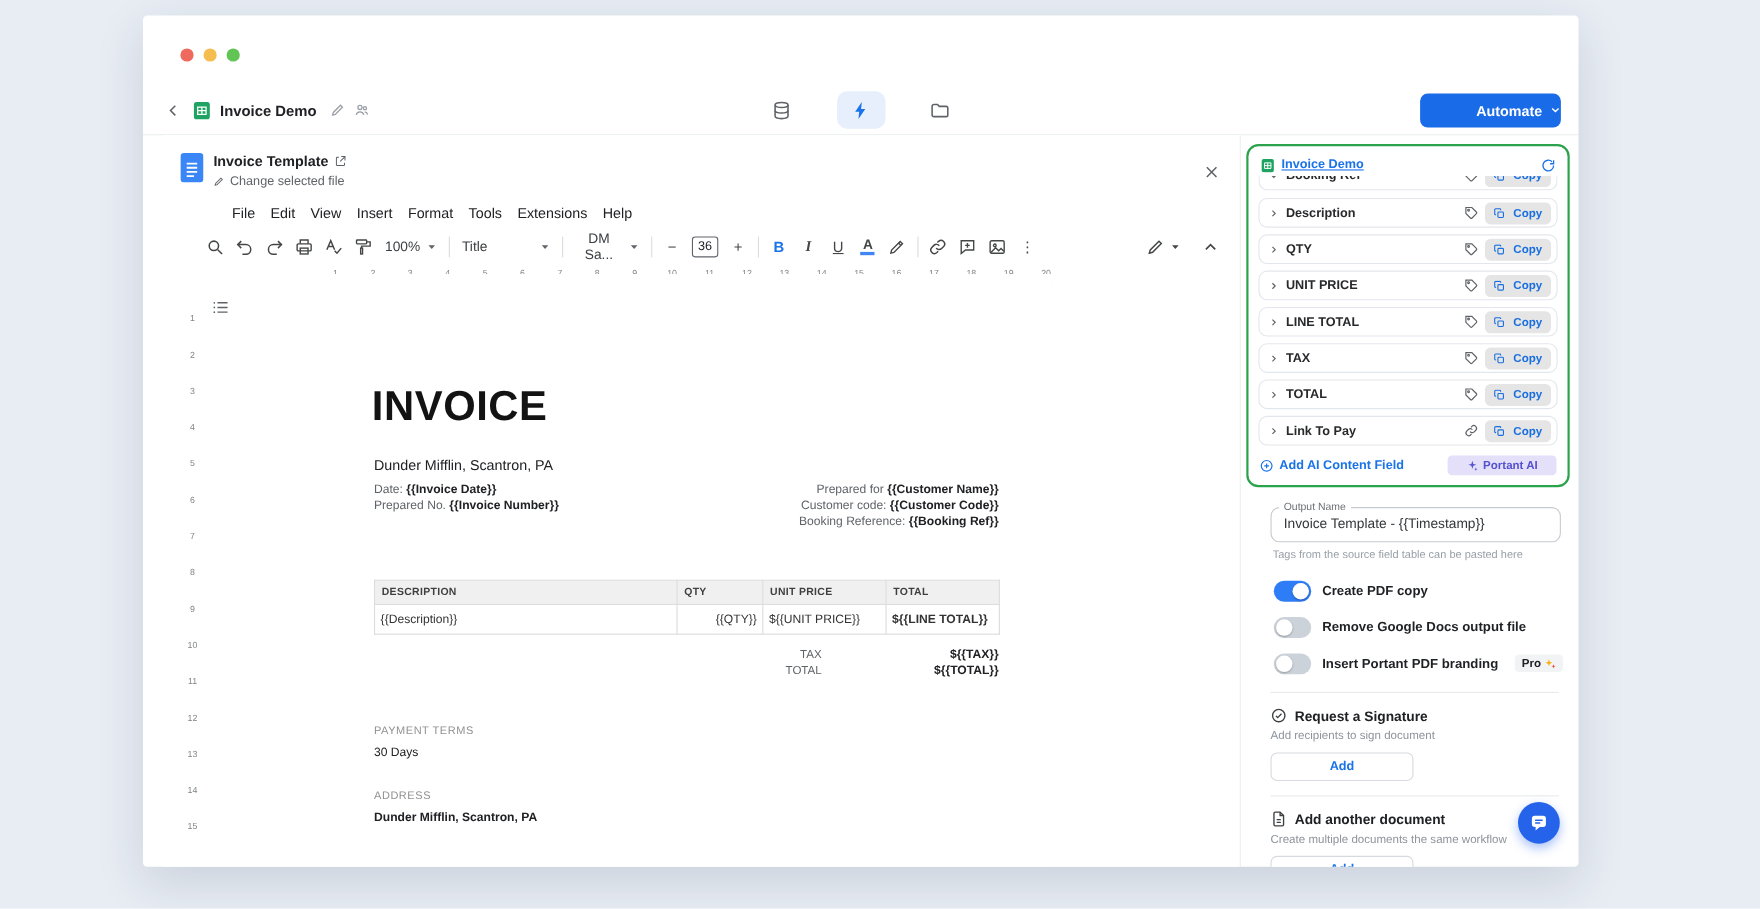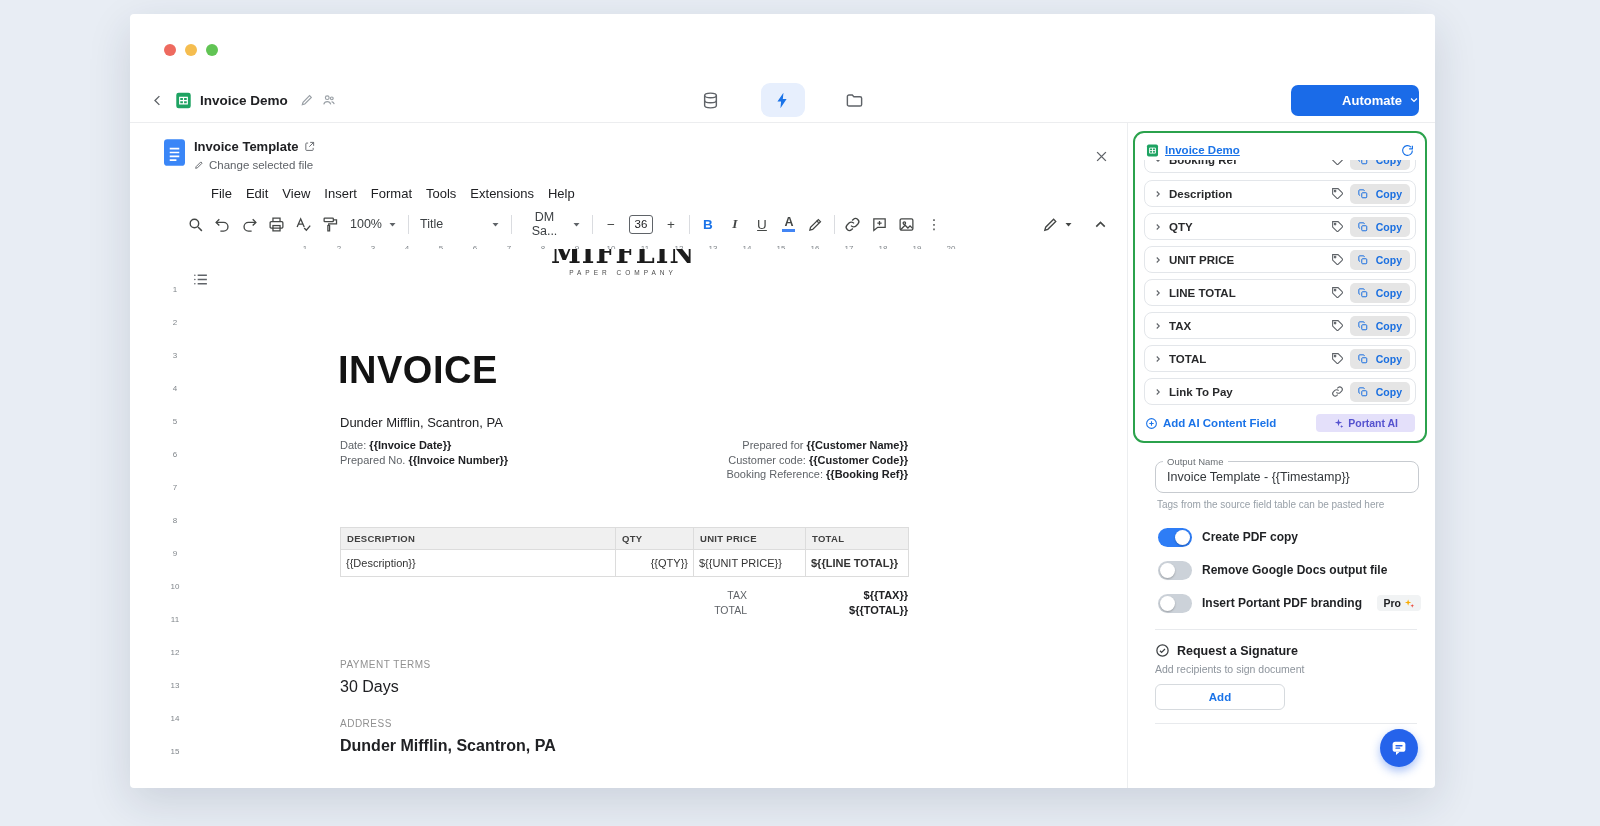--- a/index.html
+++ b/index.html
@@ -84,21 +84,21 @@
 .doc-table{position:absolute;left:50px;top:278px;width:568px;border-collapse:collapse;table-layout:fixed}
 .doc-table th{background:#f0f0f0;border:1px solid #dcdcdc;font-size:9.5px;font-weight:700;color:#3f3f3f;text-align:left;padding:5px 6px;letter-spacing:.3px}
 .doc-table td{border:1px solid #dcdcdc;font-size:11px;color:#333;padding:7px 5px}
 .doc-table td.num{text-align:right}
 .emph{font-weight:700;color:#202124}
 .totals{position:absolute;left:400px;top:339px;width:218px;font-size:10.5px;line-height:14.5px}
 .trow{display:flex}
 .tlabel{width:57px;text-align:right;color:#5f6368}
 .tval{flex:1;text-align:right;font-weight:700;color:#202124;font-size:11px}
 .sec-label{position:absolute;left:50px;font-size:10px;color:#909090;letter-spacing:.5px}
-.sec-value{position:absolute;left:50px;font-size:16px;color:#202124}
+.sec-value{position:absolute;left:50px;font-size:11px;color:#202124}
 .terms-label{top:410px}.terms-value{top:429px}
 .addr-label{top:469px}.addr-value{top:488px;font-weight:700}
 
 .sidebar{position:absolute;left:1003px;top:108px;width:298px;bottom:0}
 .source-box{margin:9px 4px 0 0;width:294px;height:312px;border:2px solid #2ba24c;border-radius:11px;padding:7px 9px 0 9px;background:#fff}
 .source-header{display:flex;align-items:center;gap:6px;height:20px;padding:0 2px}
 .source-header .sh-ic svg{width:13px;height:13px}
 .source-link{font-size:11.5px;font-weight:700;color:#1a73e8;text-decoration:underline;cursor:pointer}
 .refresh{margin-left:auto;color:#1a73e8;cursor:pointer;background:none;border:none}
 .refresh svg{width:13px;height:13px}
@@ -412,24 +412,20 @@
       <button class="outline-ic">
         <svg viewBox="0 0 24 24" fill="none" stroke="currentColor" stroke-width="1.8">
             <path d="M8 6h13M8 12h13M8 18h13"></path>
             <circle cx="4" cy="6" r="1.1" fill="currentColor" stroke="none"></circle>
             <circle cx="4" cy="12" r="1.1" fill="currentColor" stroke="none"></circle>
             <circle cx="4" cy="18" r="1.1" fill="currentColor" stroke="none"></circle>
           </svg>
       </button>
 
       <div class="page">
-        <div class="logo">
-          <div class="logo-clip"><span class="logo-word">MIFFLIN</span></div>
-          <div class="logo-sub">PAPER COMPANY</div>
-        </div>
         <h1 class="doc-h1">INVOICE</h1>
         <div class="doc-company">Dunder Mifflin, Scantron, PA</div>
 
         <div class="meta left">
           <div><span>Date:</span> <span class="tag">{{Invoice Date}}</span></div>
           <div><span>Prepared No.</span> <span class="tag">{{Invoice Number}}</span></div>
         </div>
         <div class="meta right">
           <div><span>Prepared for</span> <span class="tag">{{Customer Name}}</span></div>
           <div><span>Customer code:</span> <span class="tag">{{Customer Code}}</span></div>
@@ -731,20 +727,32 @@
             <path d="M8 12.5l2.5 2.5L16 9.5"></path>
           </svg>
         <span>Request a Signature</span>
       </div>
       <div class="section-sub">Add recipients to sign document</div>
       <button class="add-btn">Add</button>
     </div>
 
     <div class="sb-divider"></div>
 
+    <div class="section">
+      <div class="section-title">
+        <svg viewBox="0 0 24 24" fill="none" stroke="currentColor" stroke-width="2">
+            <path d="M14 2H7a2 2 0 00-2 2v16a2 2 0 002 2h10a2 2 0 002-2V7z"></path>
+            <path d="M14 2v5h5"></path>
+            <path d="M9 13h6M9 17h6"></path>
+          </svg>
+        <span>Add another document</span>
+      </div>
+      <div class="section-sub">Create multiple documents the same workflow</div>
+      <button class="add-btn">Add</button>
+    </div>
   </aside>
 
   <button class="chat-fab">
     <svg viewBox="0 0 24 24">
         <rect x="3.5" y="3.5" width="17" height="13.5" rx="3.5" fill="#fff"></rect>
         <path d="M8 17l0 4.2 5-4.2z" fill="#fff"></path>
         <path d="M8 9h8M8 12.2h5" stroke="#2563eb" stroke-width="1.7" stroke-linecap="round"></path>
       </svg>
   </button>
 

